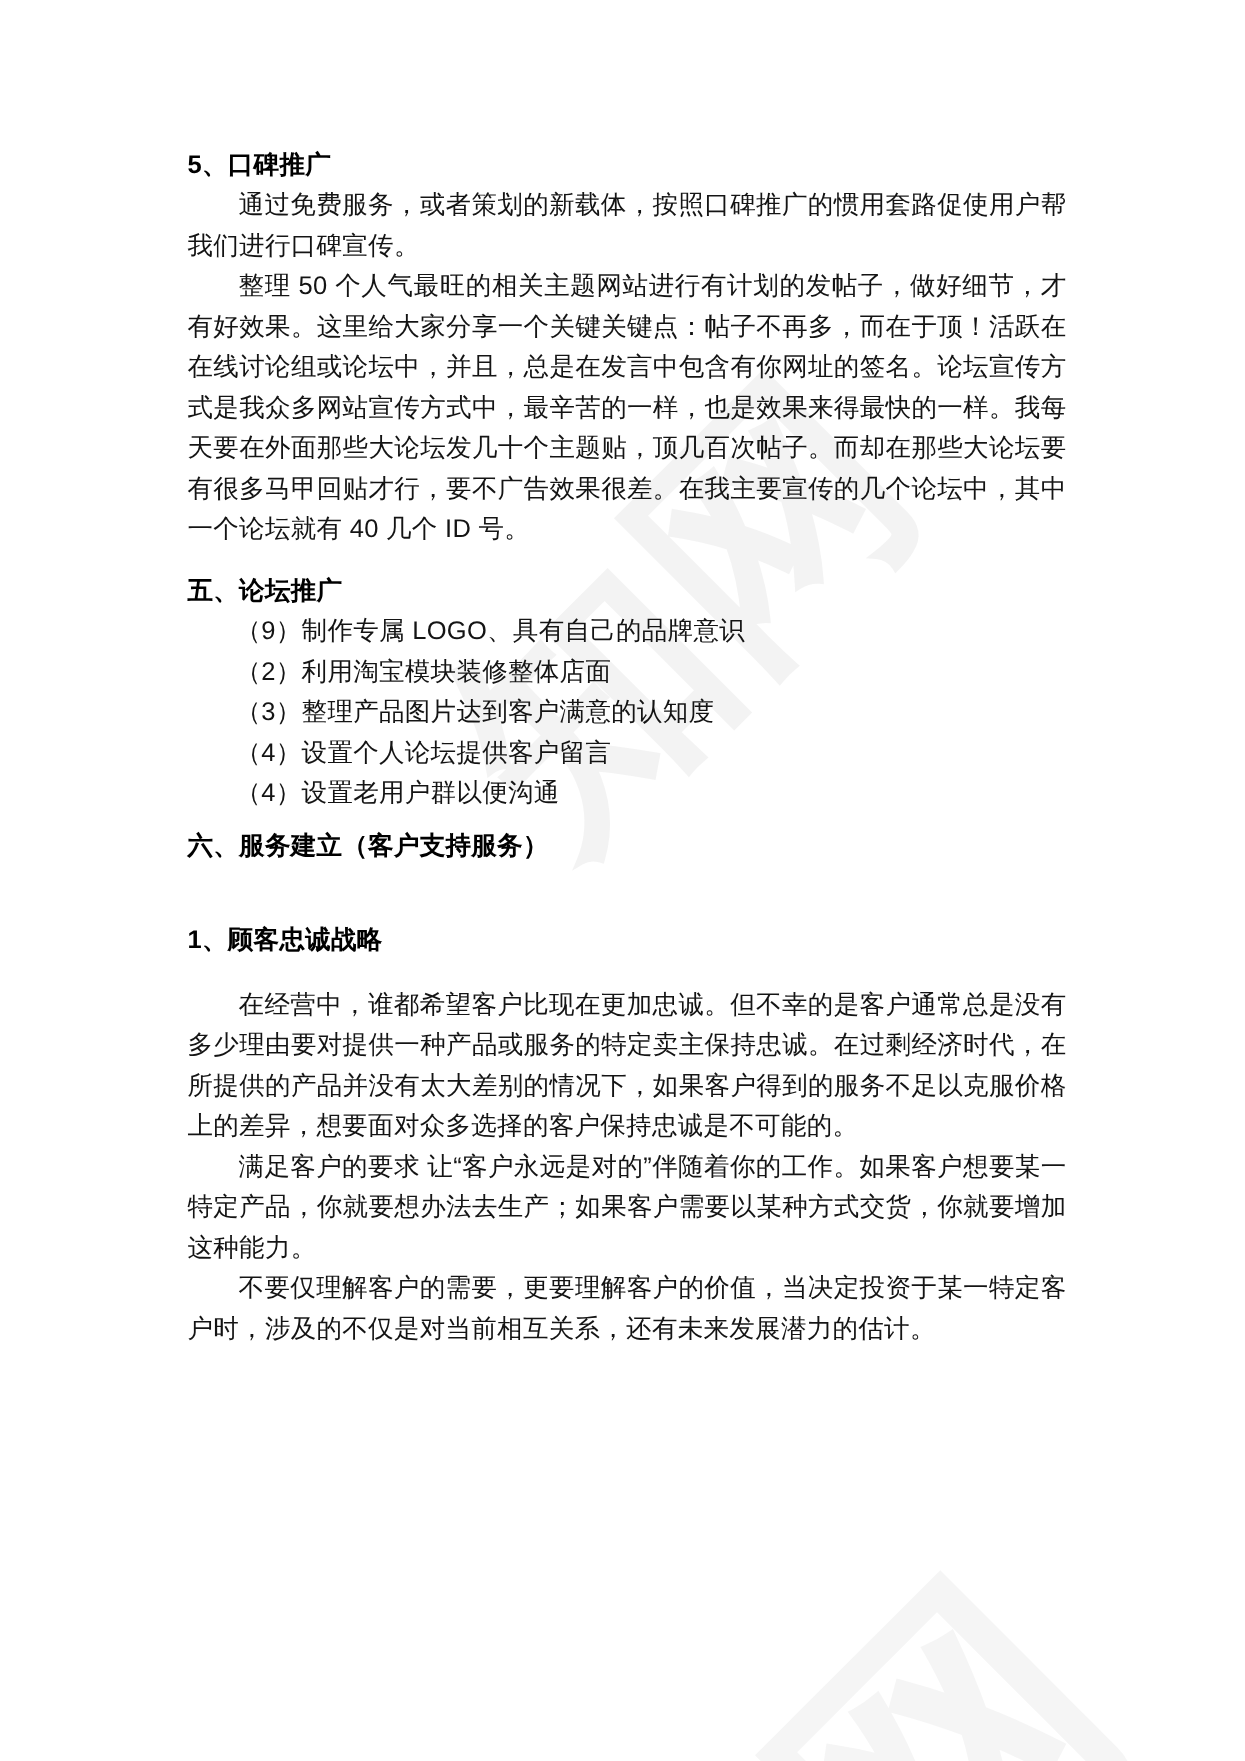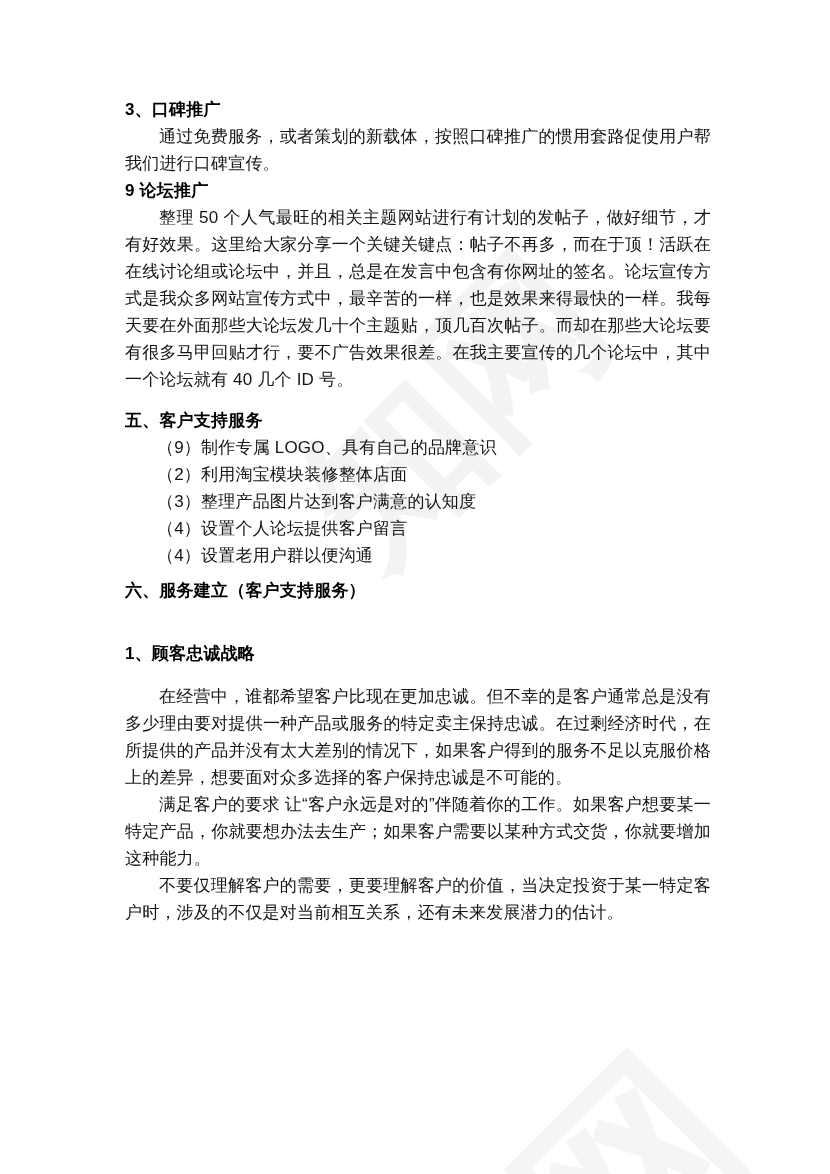--- a/index.html
+++ b/index.html
@@ -64,27 +64,26 @@
 </head>
 <body>
 
 <div class="page">
 
   <div class="wm wm-mid">知网</div>
   <div class="wm wm-bottom">知网</div>
 
   <div class="content">
 
-    <p class="h">3、口碑推广</p>
+    <p class="h">5、口碑推广</p>
     <p class="para">通过免费服务，或者策划的新载体，按照口碑推广的惯用套路促使用户帮我们进行口碑宣传。</p>
 
-    <p class="h">9 论坛推广</p>
     <p class="para">整理 50 个人气最旺的相关主题网站进行有计划的发帖子，做好细节，才有好效果。这里给大家分享一个关键关键点：帖子不再多，而在于顶！活跃在在线讨论组或论坛中，并且，总是在发言中包含有你网址的签名。论坛宣传方式是我众多网站宣传方式中，最辛苦的一样，也是效果来得最快的一样。我每天要在外面那些大论坛发几十个主题贴，顶几百次帖子。而却在那些大论坛要有很多马甲回贴才行，要不广告效果很差。在我主要宣传的几个论坛中，其中一个论坛就有 40 几个 ID 号。</p>
 
-    <p class="h h-sect">五、客户支持服务</p>
+    <p class="h h-sect">五、论坛推广</p>
     <ul class="list">
       <li>（9）制作专属 LOGO、具有自己的品牌意识</li>
       <li>（2）利用淘宝模块装修整体店面</li>
       <li>（3）整理产品图片达到客户满意的认知度</li>
       <li>（4）设置个人论坛提供客户留言</li>
       <li>（4）设置老用户群以便沟通</li>
     </ul>
 
     <p class="h h-service">六、服务建立（客户支持服务）</p>
 

